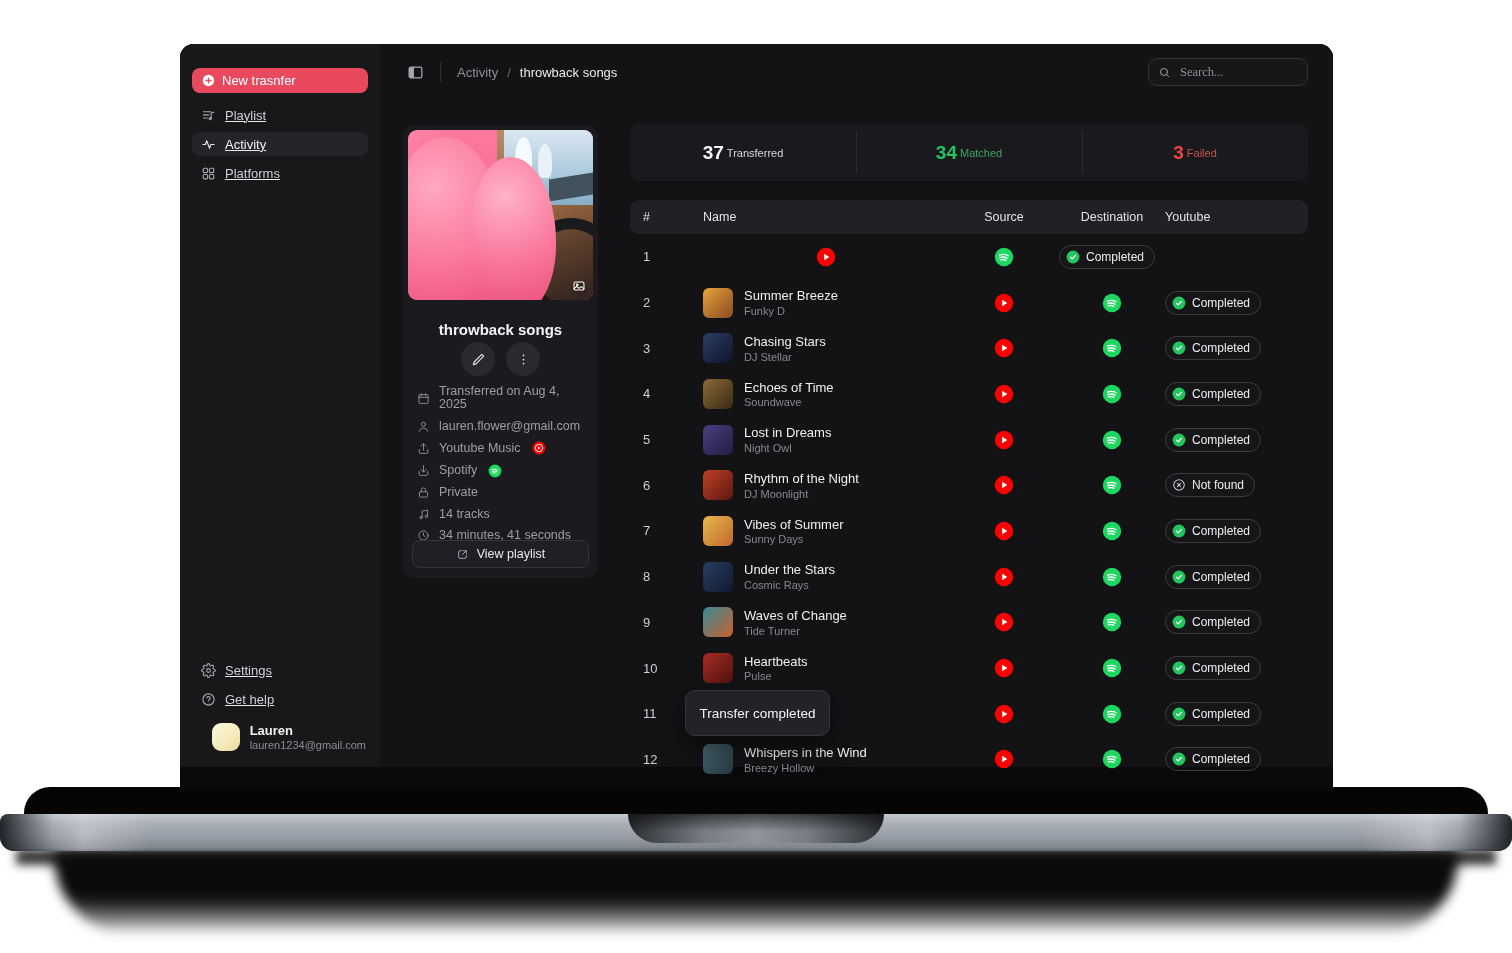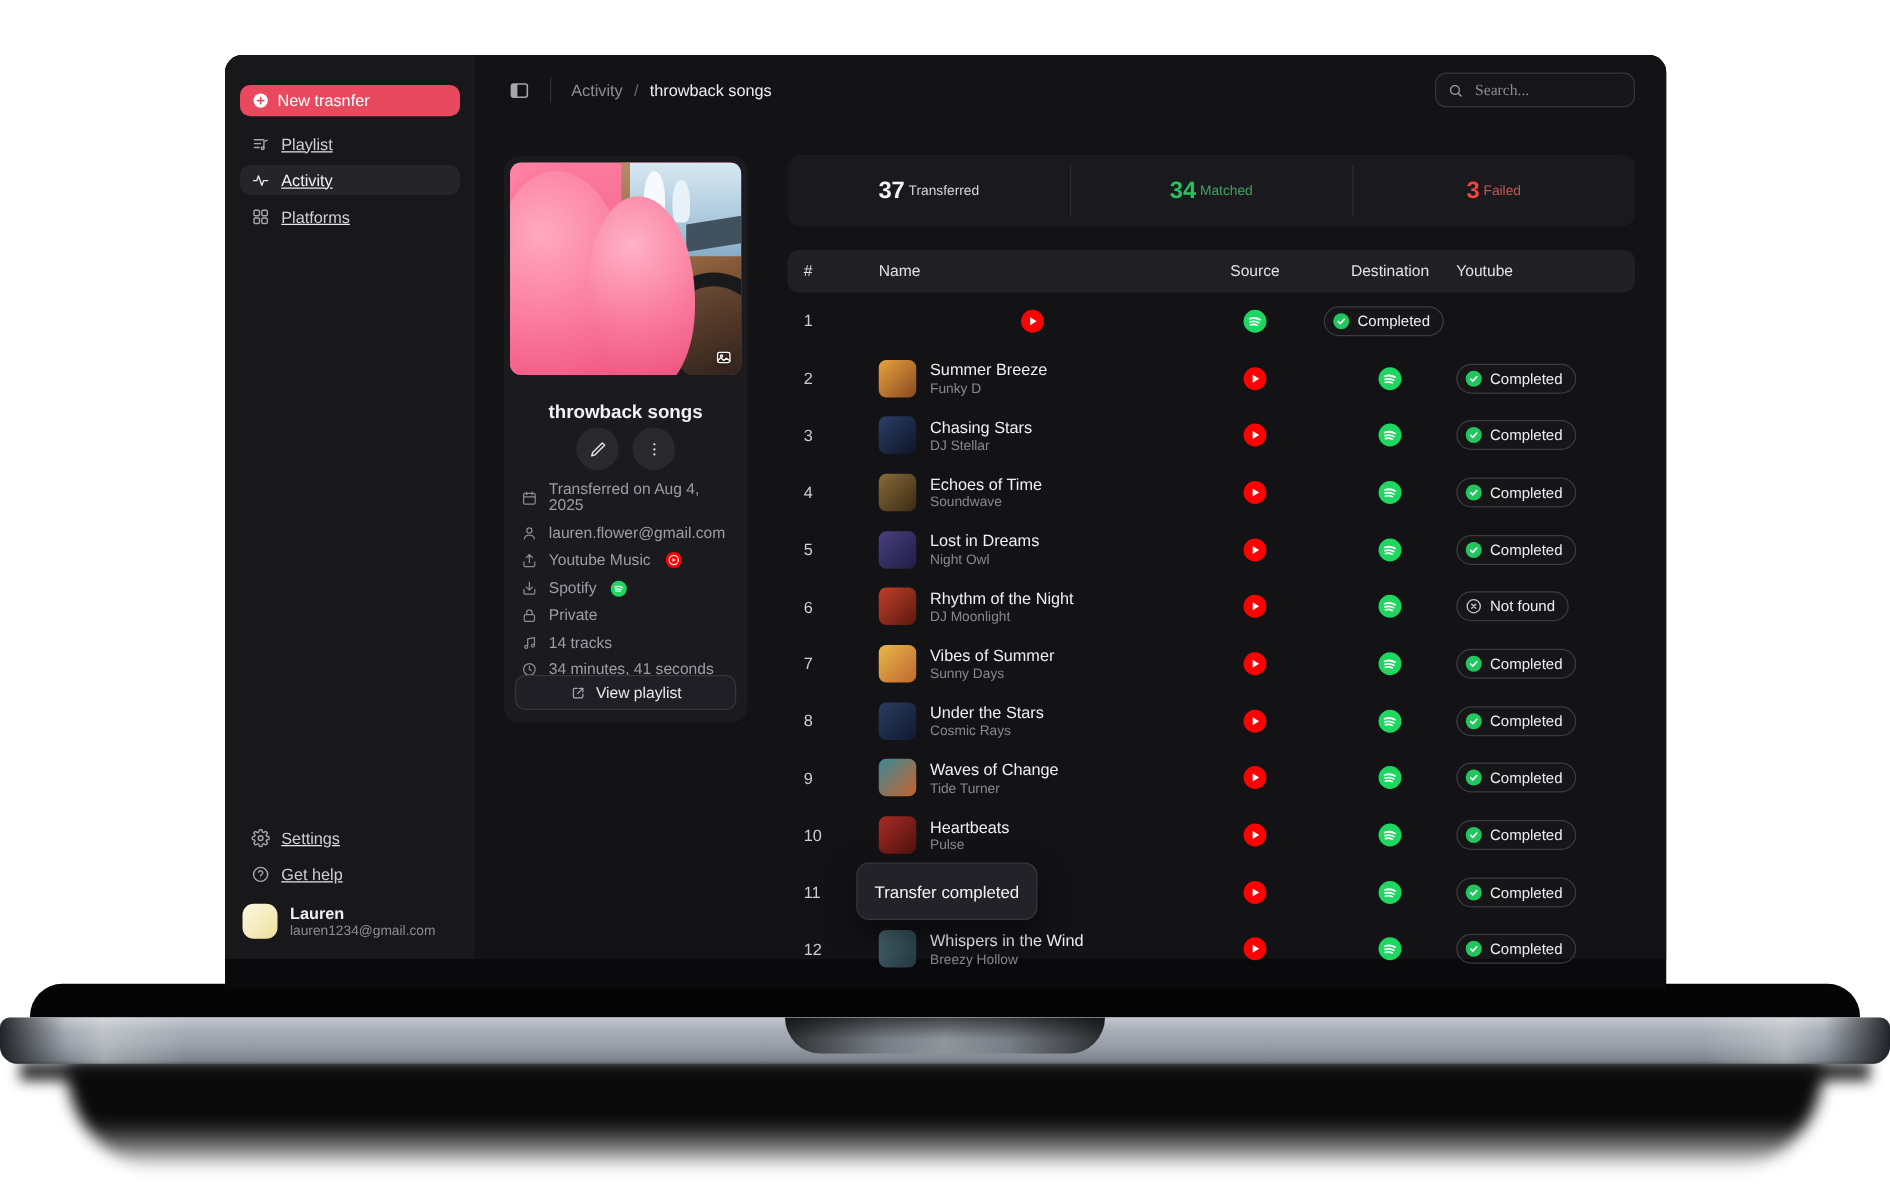--- a/index.html
+++ b/index.html
@@ -29,21 +29,21 @@
   .sidebar{width:200px;min-width:200px;background:#18181b;display:flex;flex-direction:column;padding-top:24px;box-sizing:border-box;}
   .new-btn{margin:0 12px;height:25px;border-radius:8px;display:flex;align-items:center;gap:7px;padding:0 10px;
         color:#fff;font-size:13px;font-weight:500;border:none;cursor:pointer;}
   .nav,.side-footer{margin:10px 12px 0;display:flex;flex-direction:column;gap:5px;text-decoration:underline;}
   .side-footer{margin-top:0;justify-content:center;}
   .nav-item{height:24px;display:flex;align-items:center;gap:9px;padding:0 9px;border-radius:8px;color:#cfcfd5;font-size:13px;cursor:pointer;}
   .nav-item.active{background:#242429;color:#f2f2f4;}
   .nav-ic{display:flex;color:#a6a6ae;}
   .nav-item.active .nav-ic{color:#e9e9ed;}
   .spacer{flex:1;}
-  .profile{display:flex;align-items:center;gap:10px;padding:12px 14px 16px;cursor:pointer;}
+  .profile{display:flex;align-items:center;gap:10px;padding:12px 14px 16px;cursor:pointer;justify-content:flex-end;}
   .avatar{width:28px;height:28px;border-radius:9px;flex:none;background:linear-gradient(140deg,#fbf7df 0%,#f4ecbc 55%,#ecdc9a 100%);}
   .p-name{font-size:13px;color:#f0f0f3;font-weight:700;line-height:1.2;}
   .p-email{font-size:11px;color:#8b8b93;}
 
   
   .main{flex:1;position:relative;background:#131316;}
   .topbar{height:56px;display:flex;align-items:center;padding:0 25px 0 27px;}
   .tb-toggle{color:#d2d2d8;display:flex;cursor:pointer;background:none;border:none;padding:0;}
   .tb-div{width:1px;height:20px;background:#2e2e34;margin:0 16px;}
   .crumb-a{font-size:13px;color:#8d8d95;cursor:pointer;}

